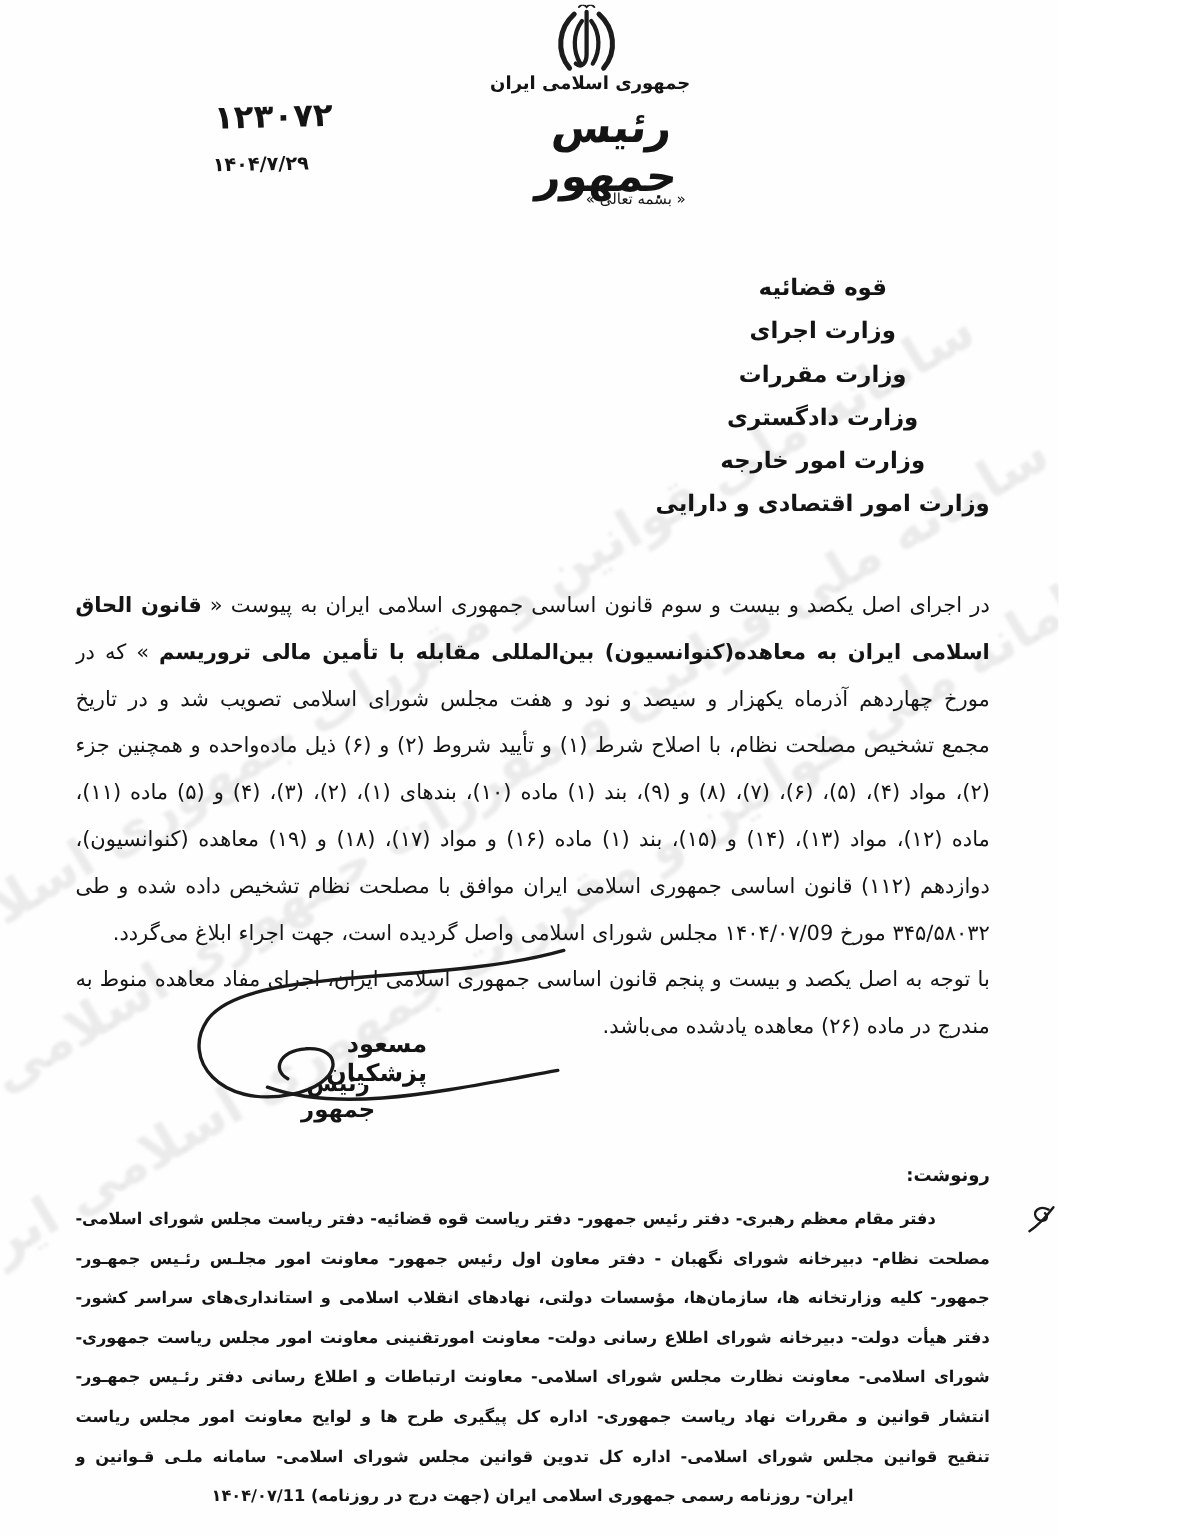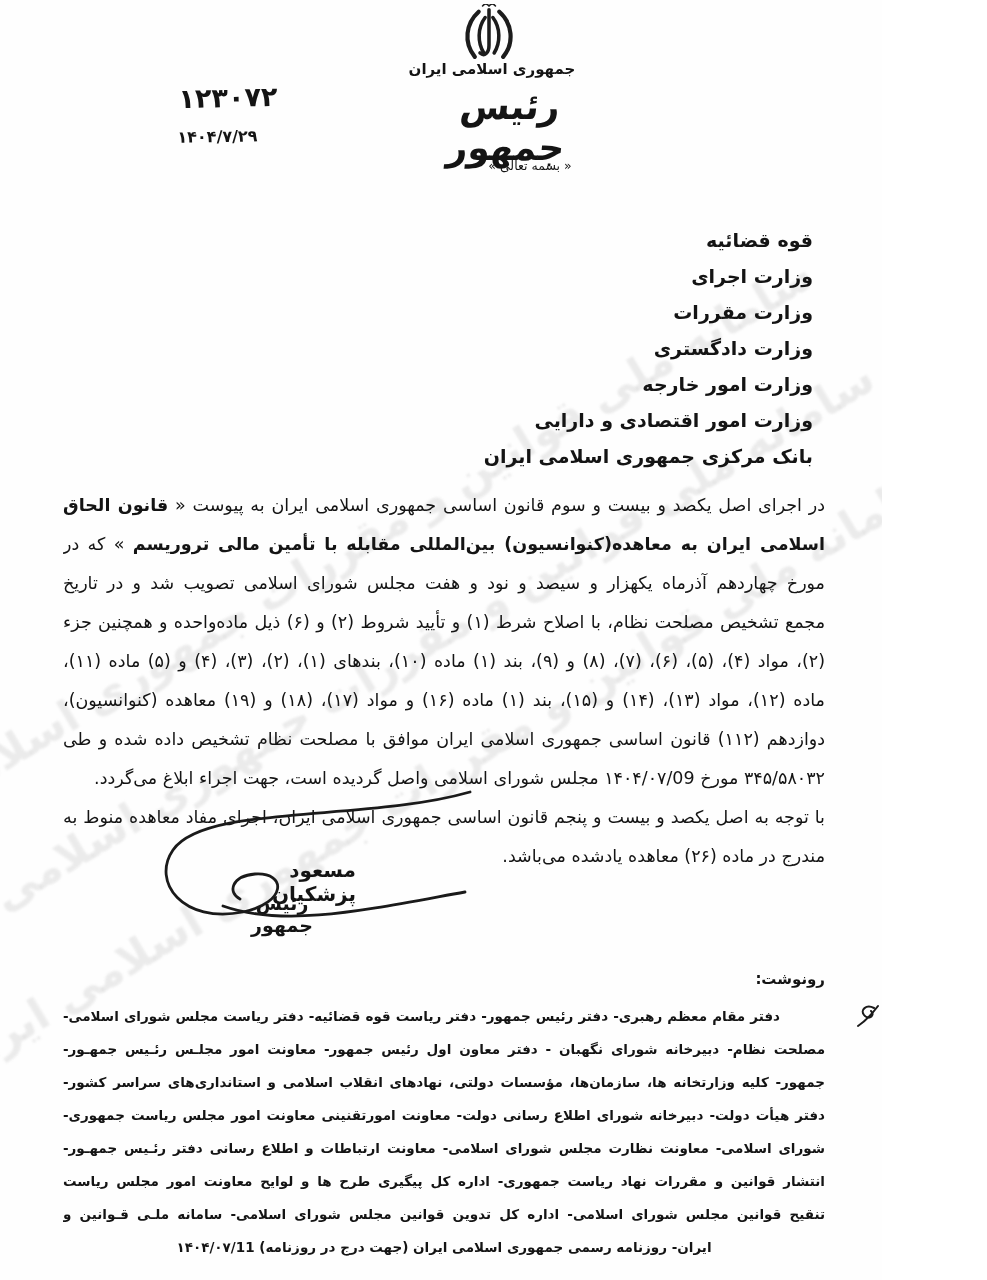--- a/index.html
+++ b/index.html
@@ -13,21 +13,21 @@
   .country{position:absolute;left:382px;top:60px;width:220px;text-align:center;
     font-size:15px;font-weight:bold;letter-spacing:1px;}
   .office{position:absolute;left:398px;top:86px;width:220px;text-align:center;
     font-size:36px;font-weight:bold;transform:skewX(-6deg);}
   .besmeleh{position:absolute;left:445px;top:158px;width:170px;text-align:center;font-size:12.5px;}
   .stamp-number{position:absolute;left:148px;top:82px;width:160px;text-align:center;direction:ltr;
     font-size:27px;font-weight:bold;letter-spacing:3px;transform:rotate(-1.5deg);}
   .stamp-date{position:absolute;left:150px;top:127px;width:135px;text-align:center;direction:ltr;
     font-size:16px;font-weight:bold;letter-spacing:1px;transform:rotate(-1deg);}
   
-  .recipients{position:absolute;right:69px;top:222px;text-align:right;}
+  .recipients{position:absolute;right:57px;top:222px;text-align:center;}
   .recipient{height:36px;line-height:36px;font-size:19px;font-weight:bold;}
   
   .watermark{position:absolute;left:20px;top:430px;width:960px;height:520px;
     transform:rotate(-31deg);transform-origin:50% 50%;pointer-events:none;
     color:rgba(110,110,110,0.13);font-weight:bold;filter:blur(1.2px);text-align:center;}
   .watermark div{font-size:44px;letter-spacing:5px;line-height:120px;white-space:nowrap;}
   
   .body-block{position:absolute;left:63px;right:57px;top:486px;}
   .bline{height:39px;line-height:39px;font-size:17.5px;overflow:hidden;
     text-align:justify;text-align-last:justify;}
@@ -80,21 +80,20 @@
   <div class="stamp-number">۱۲۳۰۷۲</div>
   <div class="stamp-date">۱۴۰۴/۷/۲۹</div>
 
   <div class="recipients">
     <div class="recipient">قوه قضائیه</div>
     <div class="recipient">وزارت اجرای</div>
     <div class="recipient">وزارت مقررات</div>
     <div class="recipient">وزارت دادگستری</div>
     <div class="recipient">وزارت امور خارجه</div>
     <div class="recipient">وزارت امور اقتصادی و دارایی</div>
-    <div class="recipient">بانک مرکزی جمهوری اسلامی ایران</div>
   </div>
 
   <div class="body-block">
     <div class="bline"><span>در اجرای اصل یکصد و بیست و سوم قانون اساسی جمهوری اسلامی ایران به پیوست « </span><b>قانون الحاق دولت جمهوری</b></div>
     <div class="bline"><b>اسلامی ایران به معاهده(کنوانسیون) بین‌المللی مقابله با تأمین مالی تروریسم</b><span> » که در جلسه علنی روز چهارشنبه</span></div>
     <div class="bline">مورخ چهاردهم آذرماه یکهزار و سیصد و نود و هفت مجلس شورای اسلامی تصویب شد و در تاریخ ۱۴۰۴/۰۷/۰۹ از سوی</div>
     <div class="bline">مجمع تشخیص مصلحت نظام، با اصلاح شرط (۱) و تأیید شروط (۲) و (۶) ذیل ماده‌واحده و همچنین جزء (ب) بند (۱) ماده</div>
     <div class="bline">(۲)، مواد (۴)، (۵)، (۶)، (۷)، (۸) و (۹)، بند (۱) ماده (۱۰)، بندهای (۱)، (۲)، (۳)، (۴) و (۵) ماده (۱۱)، بندهای (۱)، (۲) و (۵)</div>
     <div class="bline">ماده (۱۲)، مواد (۱۳)، (۱۴) و (۱۵)، بند (۱) ماده (۱۶) و مواد (۱۷)، (۱۸) و (۱۹) معاهده (کنوانسیون)، مطابق اصل یکصد و</div>
     <div class="bline">دوازدهم (۱۱۲) قانون اساسی جمهوری اسلامی ایران موافق با مصلحت نظام تشخیص داده شده و طی نامه شماره</div>

